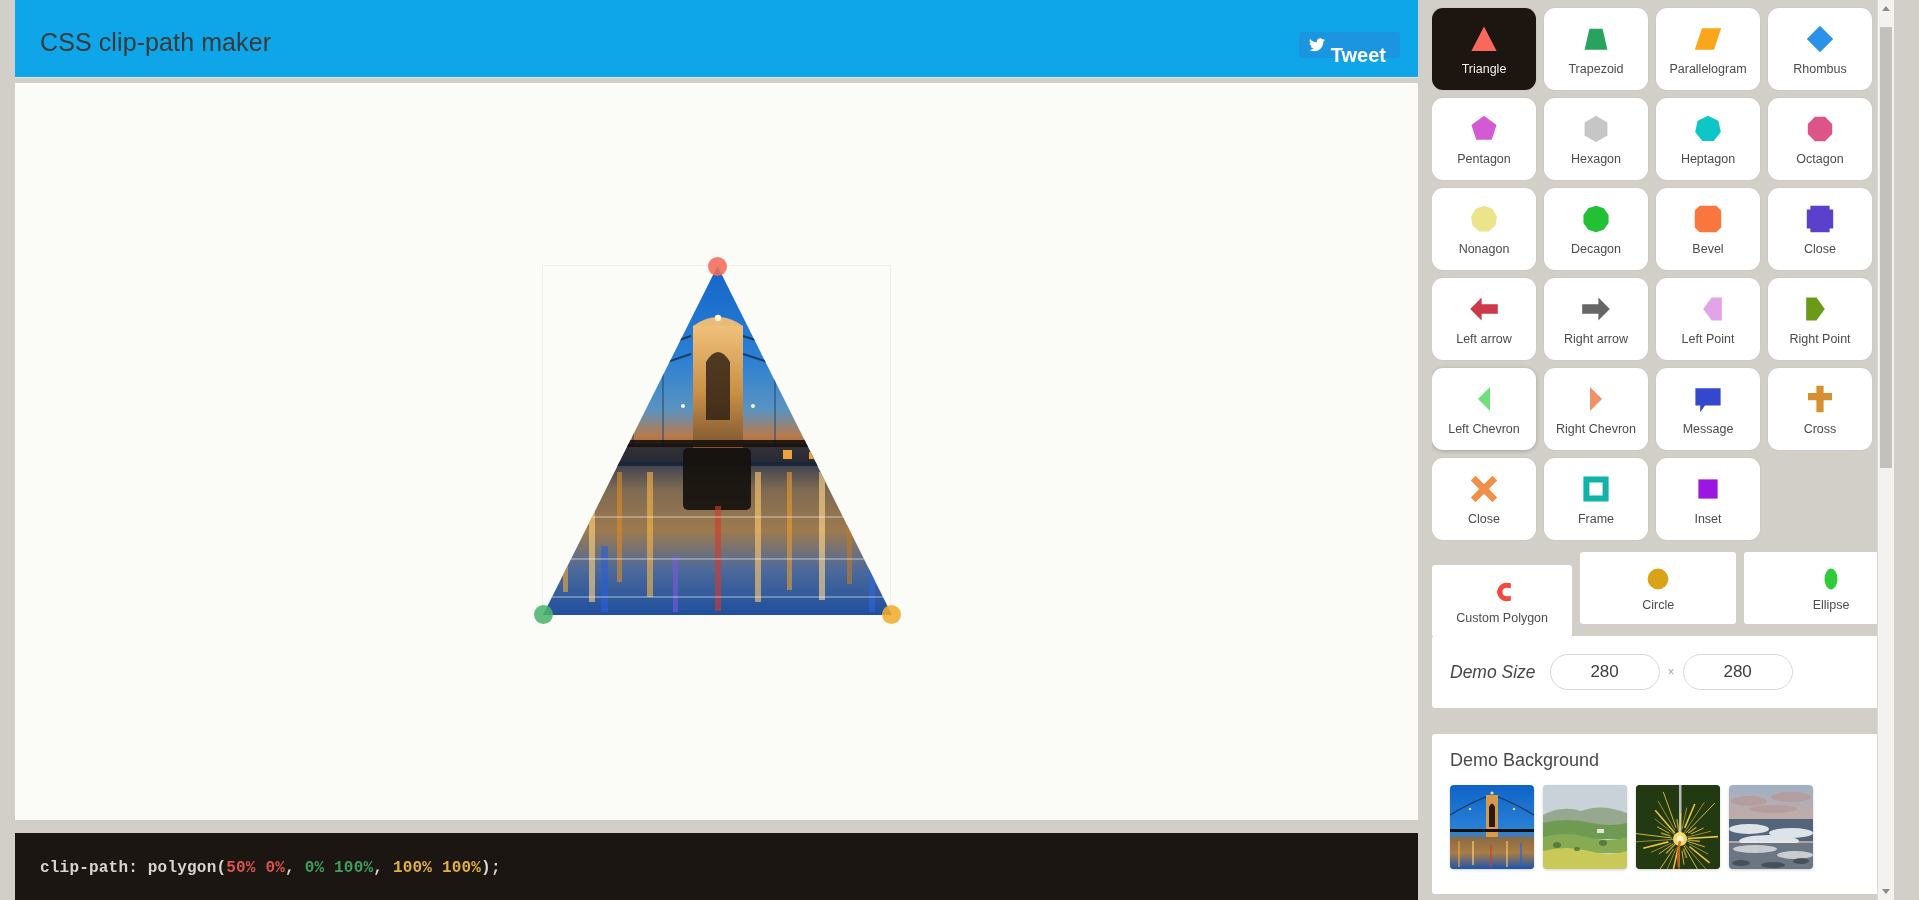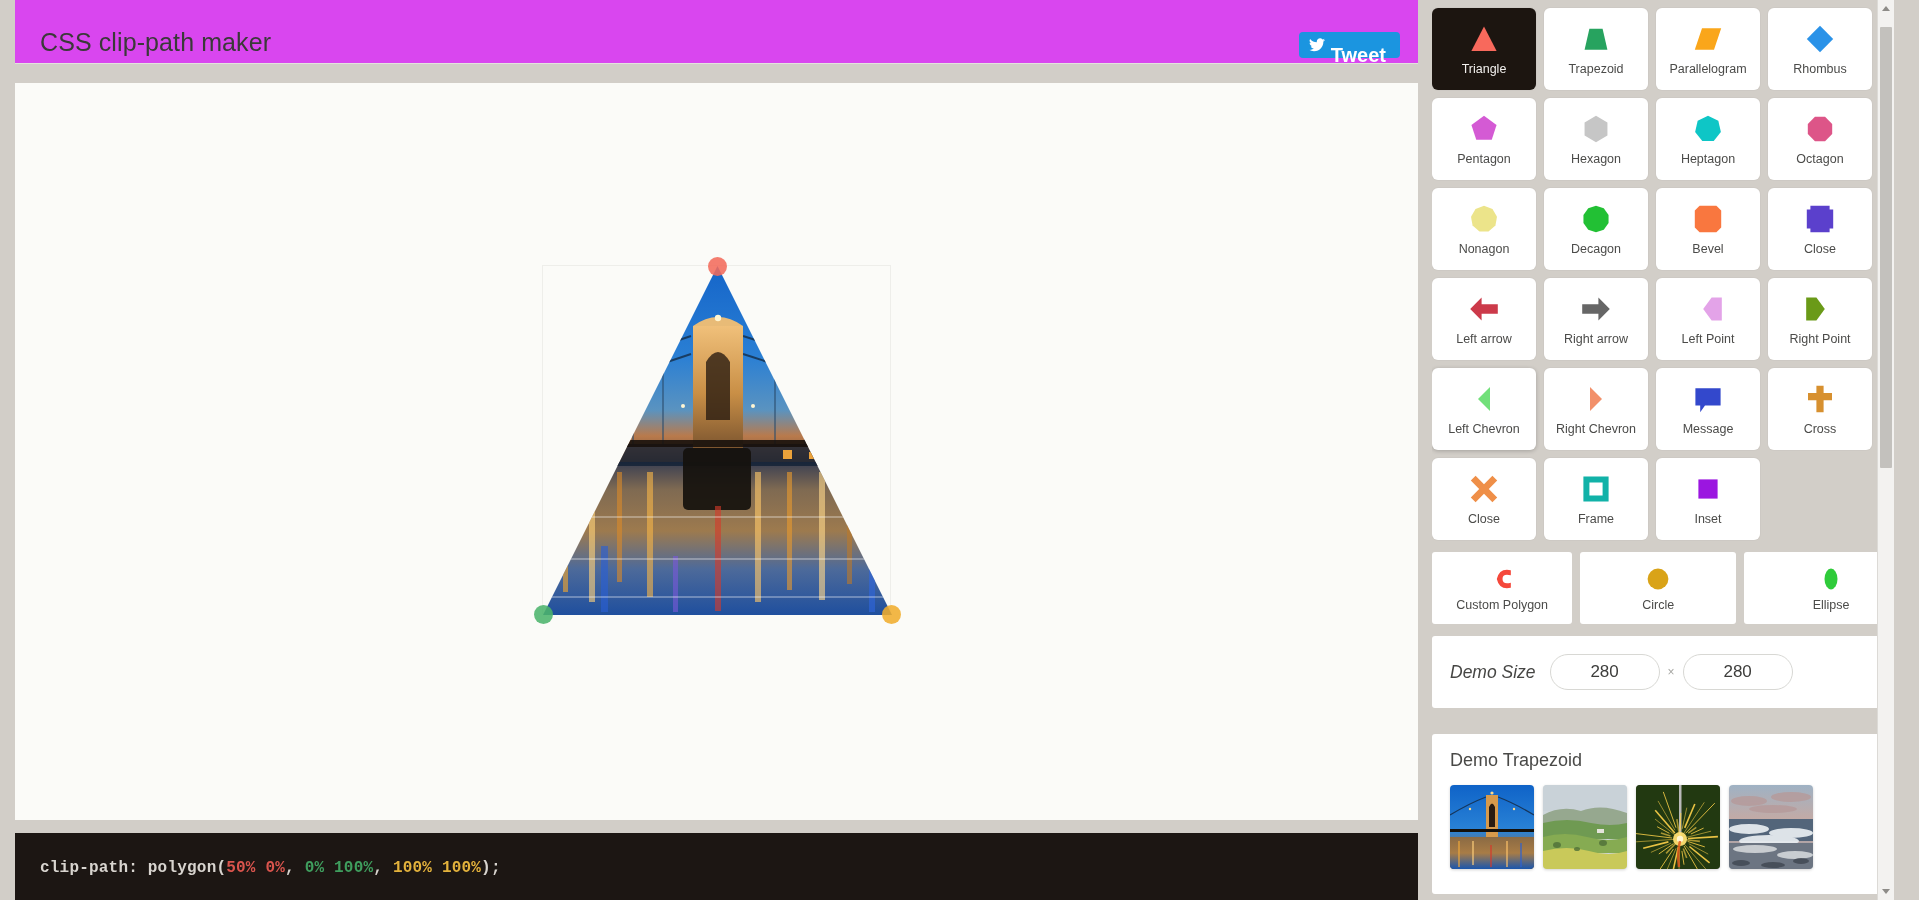--- a/index.html
+++ b/index.html
@@ -21,22 +21,22 @@
   
   #left-col {
     position: absolute;
     left: 15px; top: 0;
     width: 1403px; height: 900px;
   }
 
   #header-bar {
     position: absolute;
     left: 0; top: 0;
-    width: 1403px; height: 64px;
-    background: #d946ef;
+    width: 1403px; height: 78px;
+    background: #0ea5e9;
     border-bottom: 1px solid #e3e2de;
   }
   #app-title {
     position: absolute;
     left: 25px; top: 28px;
     font-size: 25px;
     font-weight: 400;
     color: #3a3a38;
     letter-spacing: .1px;
     white-space: nowrap;
@@ -132,21 +132,21 @@
     position: absolute;
     left: 0; top: 8px;
     width: 450px;
     display: flex;
     flex-wrap: wrap;
     gap: 8px 8px;
   }
   .shape-tile {
     width: 104px; height: 82px;
     background: #ffffff;
-    border-radius: 6px;
+    border-radius: 11px;
     display: flex;
     flex-direction: column;
     align-items: center;
     justify-content: center;
     cursor: pointer;
     user-select: none;
     box-shadow: 0 0 0 1px rgba(0,0,0,.02);
   }
   .shape-tile.selected { background: #1c1510; }
   .shape-tile.hovered  { box-shadow: 0 1px 4px rgba(0,0,0,.22); }
@@ -177,21 +177,21 @@
     height: 72px;
     background: #ffffff;
     border-radius: 3px;
     display: flex;
     flex-direction: column;
     align-items: center;
     justify-content: center;
     cursor: pointer;
     user-select: none;
   }
-  #curve-tile-0 { width: 146px; }
+  #curve-tile-0 { width: 146px; margin-top: 13px; }
   #curve-tile-1 { width: 162px; }
   #curve-tile-2 { width: 142px; padding-left: 36px; }
   .curve-ico {
     width: 30px; height: 28px;
     display: flex; align-items: center; justify-content: center;
     margin-bottom: 6px;
   }
 
   #demo-size-card {
     position: absolute;
@@ -624,21 +624,21 @@
       </div>
 
     <div id="demo-size-card">
       <div id="demo-size-label">Demo Size</div>
       <input class="size-input" id="demo-width-input" value="280" style="">
       <span id="size-times">×</span>
       <input class="size-input" id="demo-height-input" value="280" style="">
     </div>
 
     <div id="demo-bg-card">
-      <div id="demo-bg-title">Demo Trapezoid</div>
+      <div id="demo-bg-title">Demo Background</div>
       <div id="bg-thumbs">
           <div class="bg-thumb">
             <svg viewBox="0 0 84 84" xmlns="http://www.w3.org/2000/svg">
               <defs>
                 <linearGradient id="t0s" x1="0" y1="0" x2="0" y2="1">
                   <stop offset="0%" stop-color="#0f63c8"></stop>
                   <stop offset="55%" stop-color="#2a83d6"></stop>
                   <stop offset="78%" stop-color="#8a6a52"></stop>
                   <stop offset="100%" stop-color="#5a3f2c"></stop>
                 </linearGradient>

